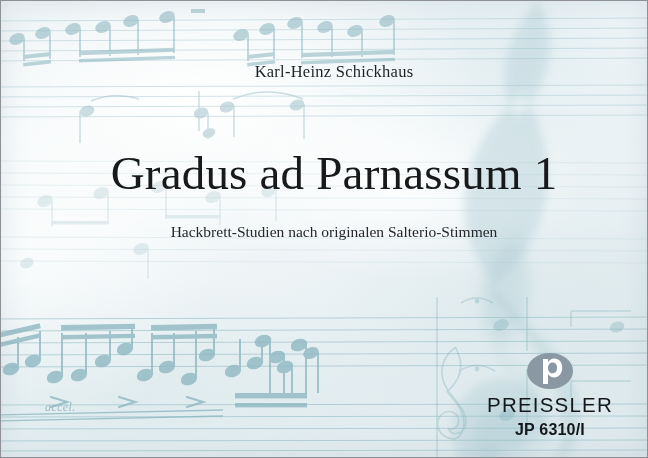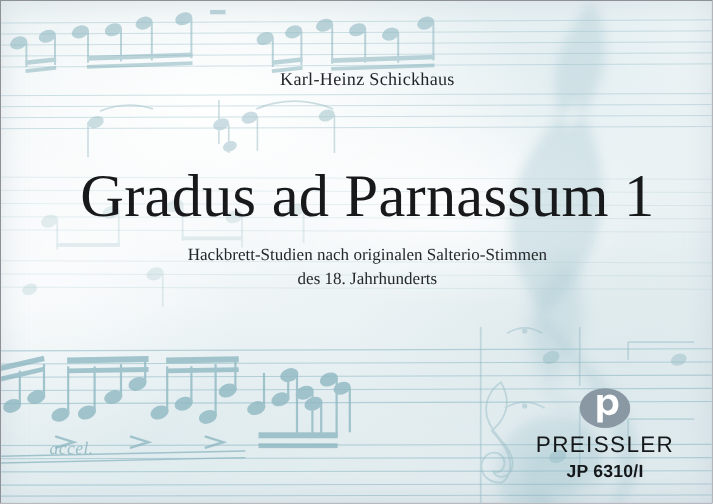--- a/index.html
+++ b/index.html
@@ -85,21 +85,21 @@
 
   .ink      { fill: #8fb8c2; }
   .ink-soft { fill: #a8c7ce; }
 
   .accel-mark {
     position: absolute;
     left: 44px;
     top: 399px;
     font-family: "Liberation Serif", "DejaVu Serif", serif;
     font-style: italic;
-    font-size: 16px;
+    font-size: 12px;
     color: #8fb5bf;
     opacity: 0.85;
     letter-spacing: 0.4px;
   }
 
   
   .content {
     position: absolute;
     inset: 0;
     text-align: center;
@@ -114,21 +114,21 @@
     font-size: 16.5px;
     color: #1f2326;
     letter-spacing: 0.25px;
   }
 
   .title {
     position: absolute;
     top: 148px;
     left: 0;
     right: 0;
-    font-size: 55px;
+    font-size: 47px;
     line-height: 1.05;
     color: #17191b;
     letter-spacing: 0.2px;
     font-weight: normal;
     margin: 0;
   }
 
   .subtitle {
     position: absolute;
     top: 220px;
@@ -408,21 +408,20 @@
 
   <div class="accel-mark">accel.</div>
 
   <div class="content">
     <div class="author">Karl-Heinz Schickhaus</div>
 
     <h1 class="title">Gradus ad Parnassum 1</h1>
 
     <div class="subtitle">
       <span class="sub-line">Hackbrett-Studien nach originalen Salterio-Stimmen</span>
-      <span class="sub-line">des 18. Jahrhunderts</span>
     </div>
 
     <div class="publisher">
       <svg class="logo-mark" viewBox="0 0 46 40">
         <ellipse cx="23" cy="20" rx="23" ry="18" fill="#8a98a4"></ellipse>
         <path d="M16 8h5v3.6c1.3-2.6 3.6-4 6.4-4 4.6 0 7.8 3.6 7.8 9.2 0 5.8-3.3 9.6-8.1 9.6-2.6 0-4.7-1.2-6.1-3.4V33h-5V8zm5 8.9c0 3.2 1.9 5.4 4.6 5.4 2.7 0 4.5-2.2 4.5-5.5 0-3.2-1.8-5.4-4.5-5.4-2.7 0-4.6 2.2-4.6 5.5z" fill="#ffffff"></path>
       </svg>
       <div class="publisher-name">PREISSLER</div>
       <div class="catalog-number">JP 6310/I</div>
     </div>

